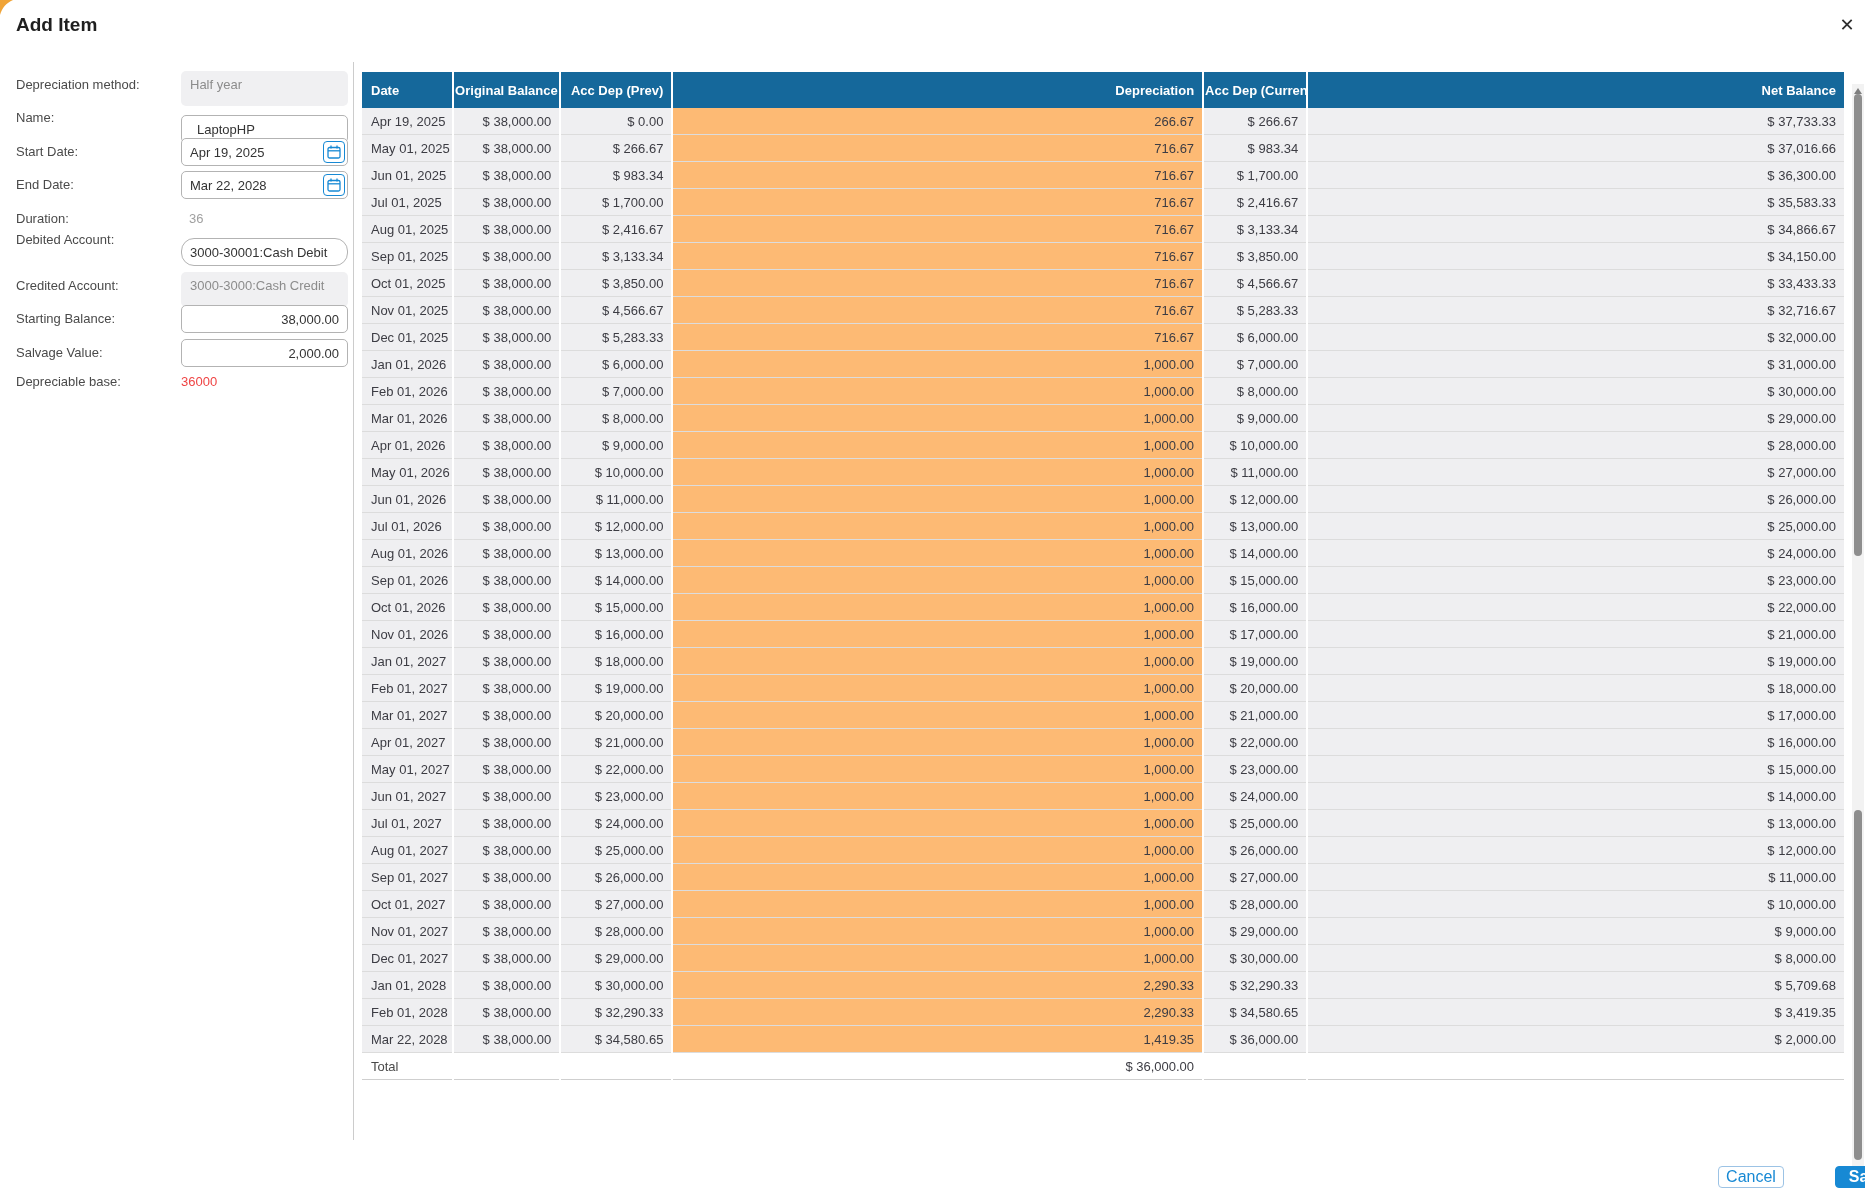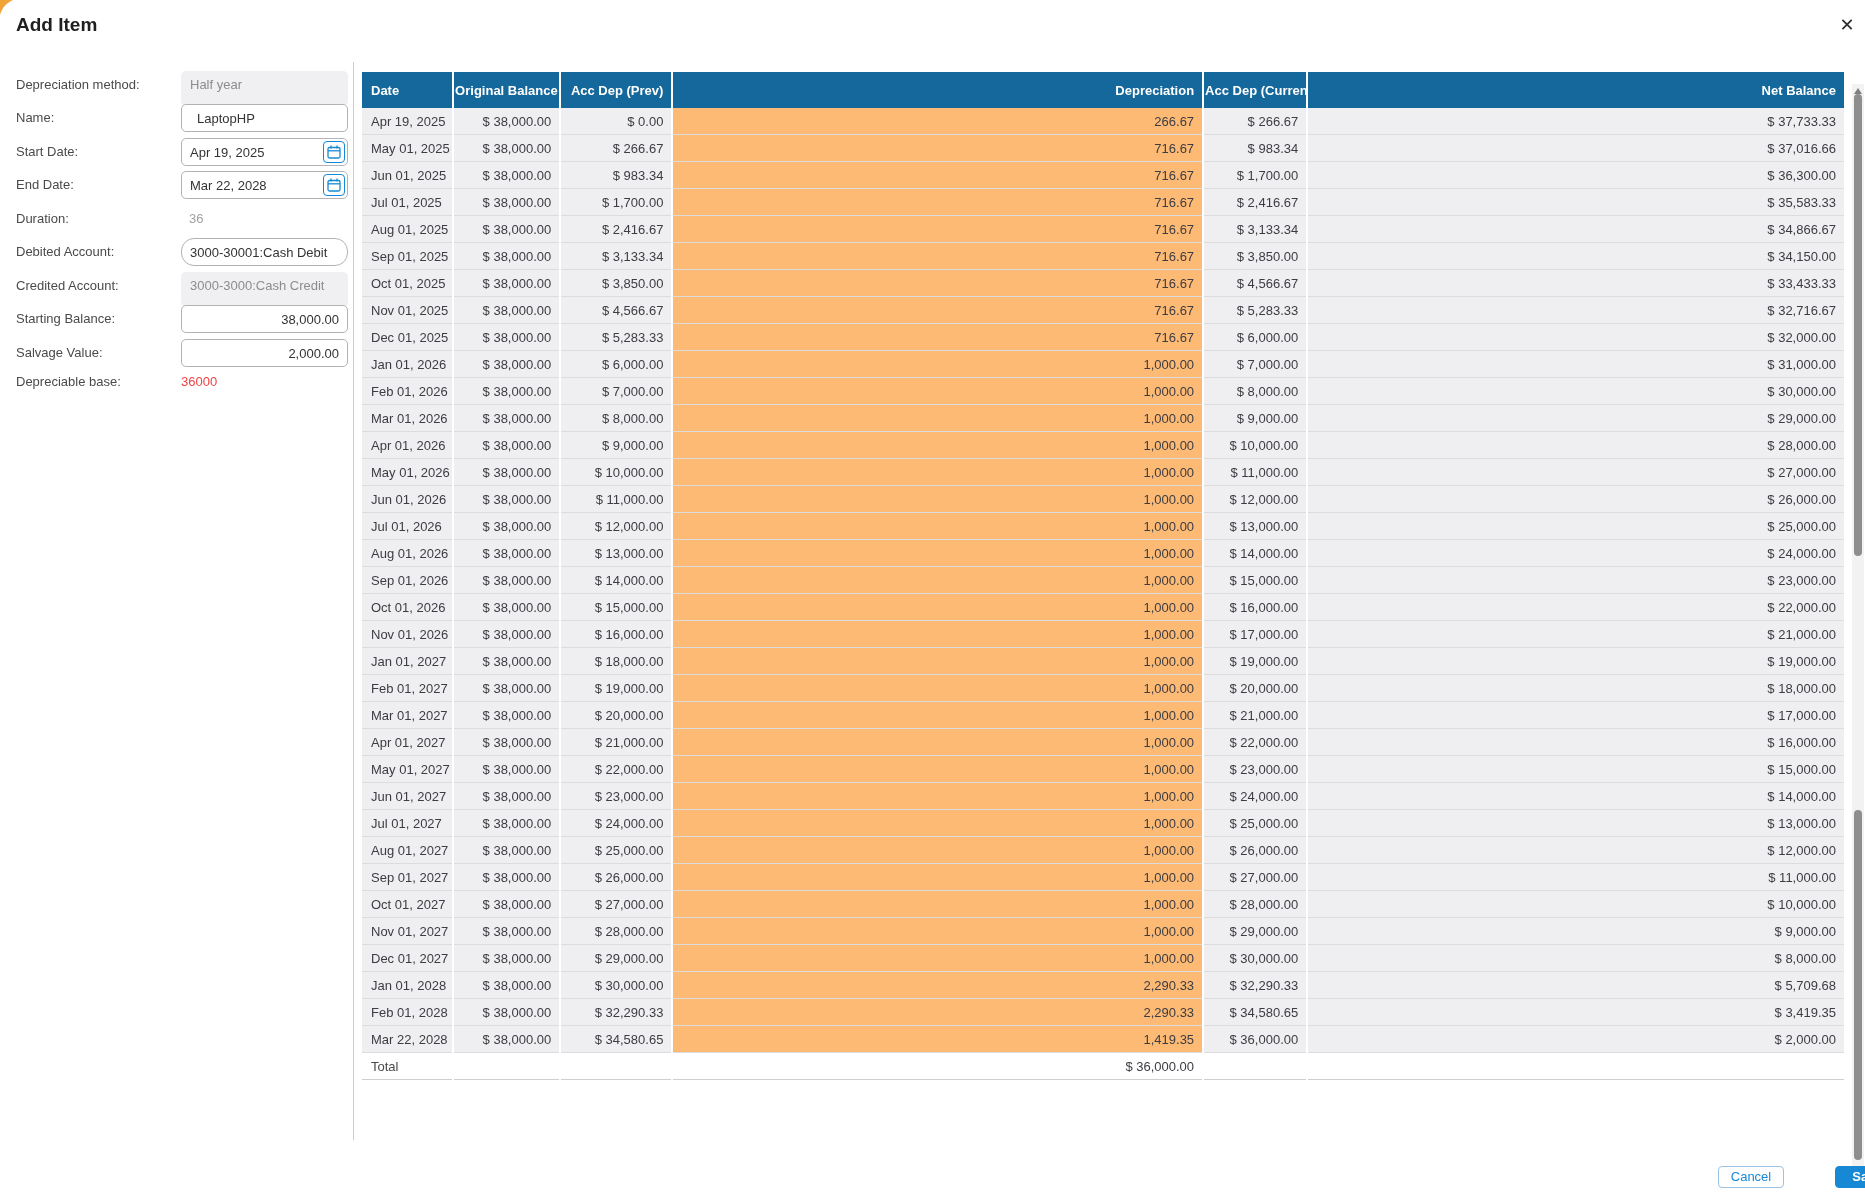--- a/index.html
+++ b/index.html
@@ -73,42 +73,42 @@
   .scrollbar{position:absolute;left:1852px;top:84px;width:12px;height:1094px;background:#f2f2f2;}
   .sb-arrow{position:absolute;left:2px;width:0;height:0;border-left:4px solid transparent;border-right:4px solid transparent;}
   .sb-up{top:4px;border-bottom:6px solid #7f7f7f;}
   .sb-down{top:1082px;border-top:6px solid #7f7f7f;}
   .sb-thumb{position:absolute;left:2px;width:8px;background:#8e8e8e;border-radius:4px;}
   .sb-thumb.t1{top:10px;height:462px;}
   .sb-thumb.t2{top:726px;height:350px;}
   
   .btn{
     position:absolute;top:1166px;height:22px;box-sizing:border-box;border-radius:4px;
-    font-family:inherit;font-size:13px;line-height:20px;text-align:center;cursor:pointer;padding:0;
+    font-family:inherit;font-size:16px;line-height:20px;text-align:center;cursor:pointer;padding:0;
   }
   .btn-cancel{left:1718px;width:66px;background:#ffffff;border:1px solid #9cc3e5;color:#1789d4;}
   .btn-save{left:1795px;width:65px;background:#1789d4;border:1px solid #1789d4;color:#ffffff;font-weight:bold;margin-left:40px;}
 </style>
 </head>
 <body>
 
 <svg class="corner-artifact" width="13" height="15" viewBox="0 0 13 15">
     <path d="M0,0 L13,0 C6,3 2,8 0,15 Z" fill="#f0a437"></path>
   </svg>
 
 <div class="dialog-title">Add Item</div>
 <button class="close-btn">✕</button>
 
 <div>
 
   <div class="form-label" style="top:77px">Depreciation method:</div>
   <div class="field-box disabled" style="top:71px">Half year</div>
 
   <div class="form-label" style="top:110px">Name:</div>
-  <input class="field-input" style="top: 104px; padding-left: 15px;" type="text" value="LaptopHP">
+  <input class="field-input" style="top: 115px; padding-left: 15px;" type="text" value="LaptopHP">
 
   <div class="form-label" style="top:144px">Start Date:</div>
   <div class="date-wrap" style="top:138px">
     <input type="text" value="Apr 19, 2025" style="">
     <button class="cal-btn">
       <svg width="16" height="16" viewBox="0 0 16 16" fill="none" stroke="#1789d4" stroke-width="1.3">
           <rect x="2" y="3.5" width="12" height="10.5" rx="1.5"></rect>
           <line x1="2" y1="6.8" x2="14" y2="6.8"></line>
           <line x1="5" y1="1.5" x2="5" y2="4.5"></line>
           <line x1="11" y1="1.5" x2="11" y2="4.5"></line>
@@ -125,21 +125,21 @@
           <line x1="2" y1="6.8" x2="14" y2="6.8"></line>
           <line x1="5" y1="1.5" x2="5" y2="4.5"></line>
           <line x1="11" y1="1.5" x2="11" y2="4.5"></line>
         </svg>
     </button>
   </div>
 
   <div class="form-label" style="top:211px">Duration:</div>
   <div class="static-val muted" style="left:189px;top:211px">36</div>
 
-  <div class="form-label" style="top:244px">Debited Account:</div>
+  <div class="form-label" style="top:232px">Debited Account:</div>
   <input class="field-input" style="top: 238px; border-radius: 13px;" type="text" value="3000-30001:Cash Debit">
 
   <div class="form-label" style="top:278px">Credited Account:</div>
   <div class="field-box disabled" style="top:272px">3000-3000:Cash Credit</div>
 
   <div class="form-label" style="top:311px">Starting Balance:</div>
   <input class="field-input num" style="top: 305px;" type="text" value="38,000.00">
 
   <div class="form-label" style="top:345px">Salvage Value:</div>
   <input class="field-input num" style="top: 339px;" type="text" value="2,000.00">

